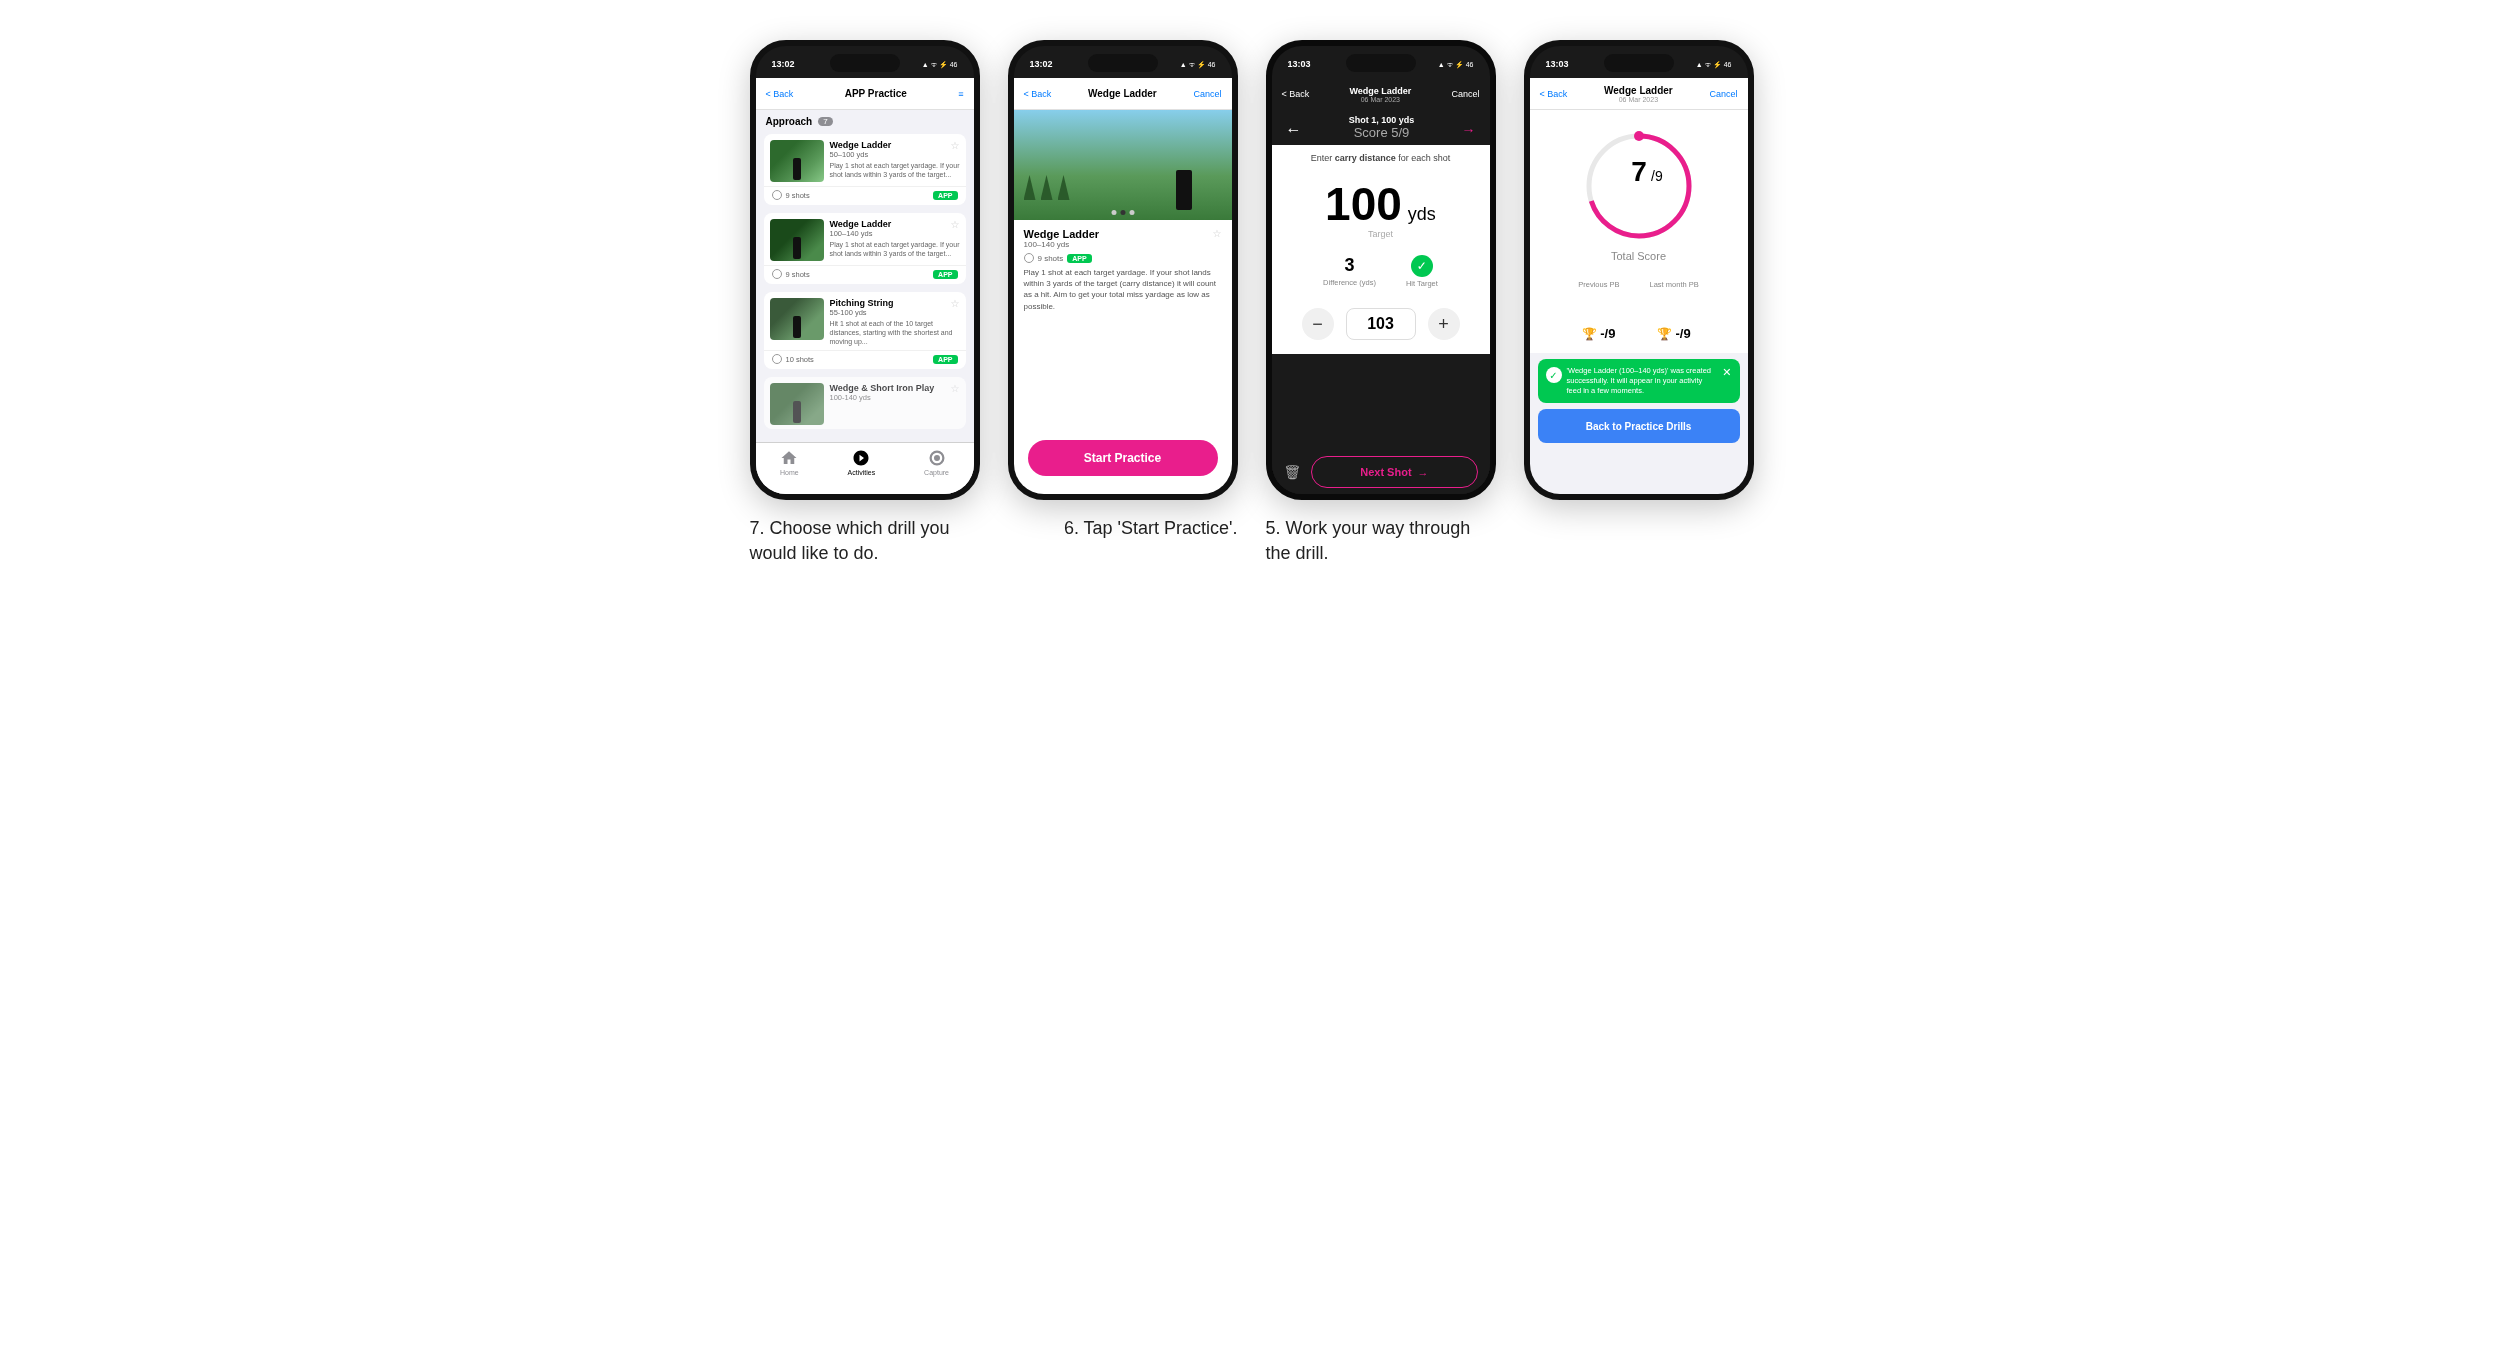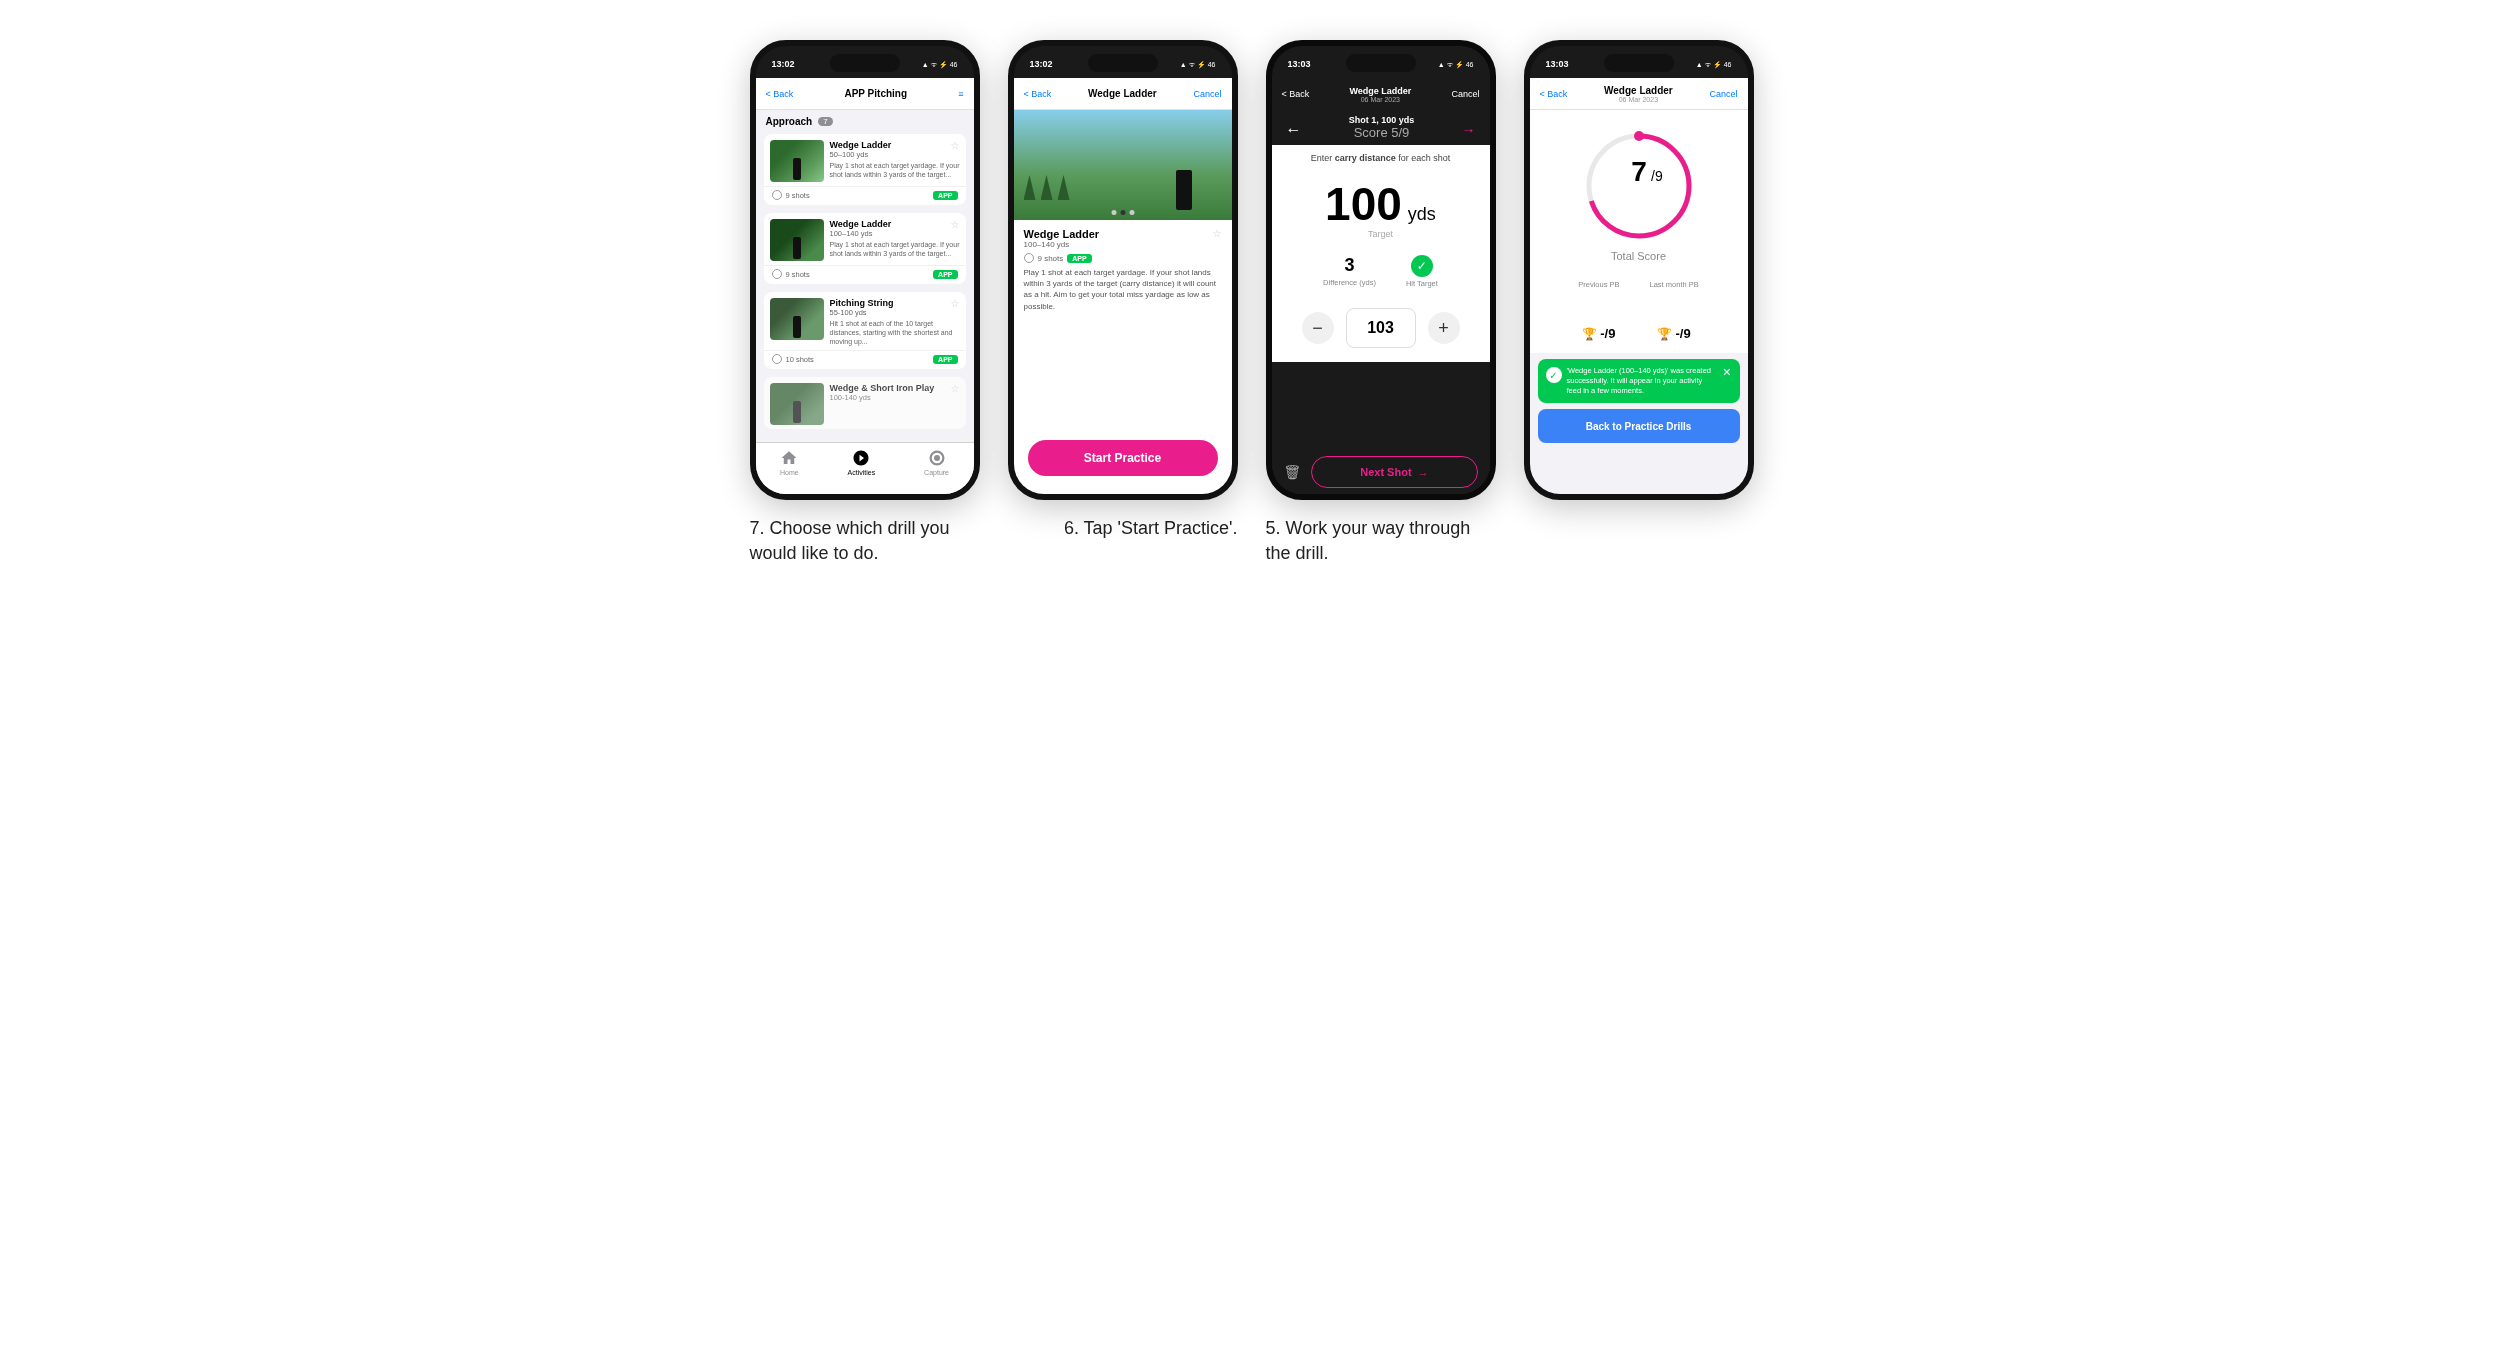--- a/index.html
+++ b/index.html
@@ -518,21 +518,21 @@
     .p3-input-row {
       background: #fff;
       display: flex;
       align-items: center;
       justify-content: center;
       gap: 12px;
       padding: 10px 20px 14px;
     }
     .p3-input-box {
       width: 70px;
-      height: 40px;
+      height: 32px;
       border: 1.5px solid #ddd;
       border-radius: 8px;
       display: flex;
       align-items: center;
       justify-content: center;
       font-size: 16px;
       font-weight: 600;
       color: #000;
       background: #fff;
     }
@@ -703,21 +703,21 @@
     <div class="phone-frame p1-screen">
       <div class="phone-island"></div>
       <div class="status-bar">
         <span class="status-time">13:02</span>
         <span class="status-icons">▲ ᯤ ⚡ 46</span>
       </div>
       <div class="screen">
 
         <div class="nav-bar">
           <span class="nav-back">&lt; Back</span>
-          <span class="nav-title">APP Pitching</span>
+          <span class="nav-title">APP Practice</span>
           <span class="nav-right">≡</span>
         </div>
 
         <div class="p1-section-header">
           <span class="p1-section-label">Approach</span>
           <span class="p1-section-badge">7</span>
         </div>
 
         <div class="p1-list">
 

